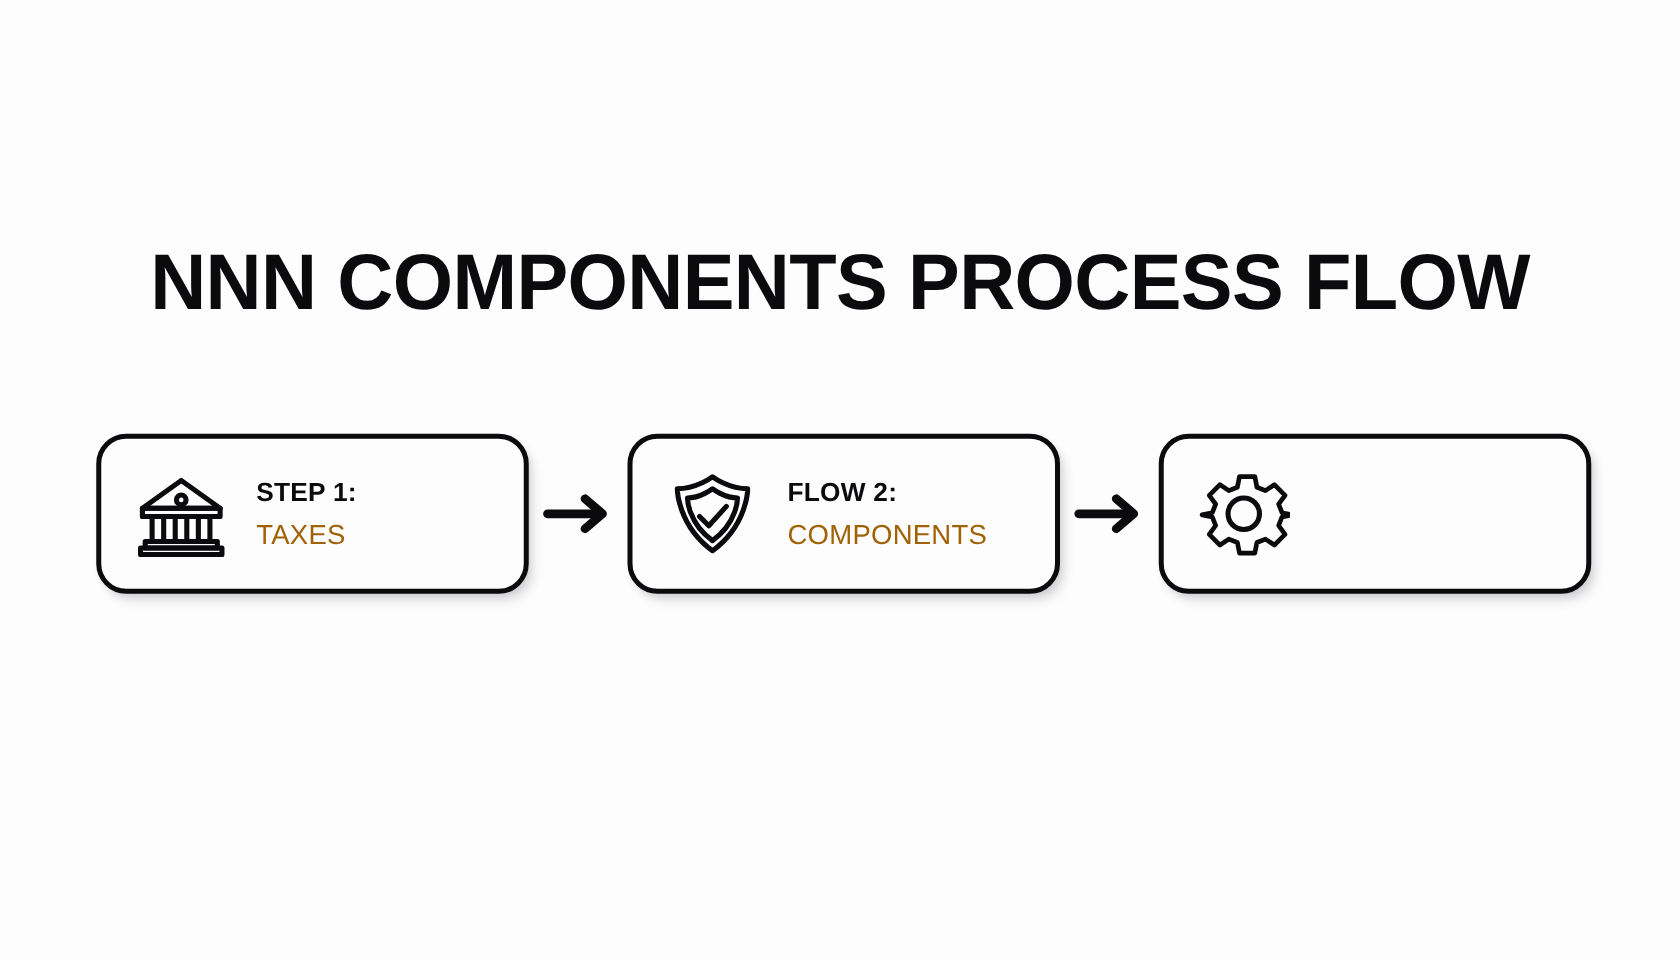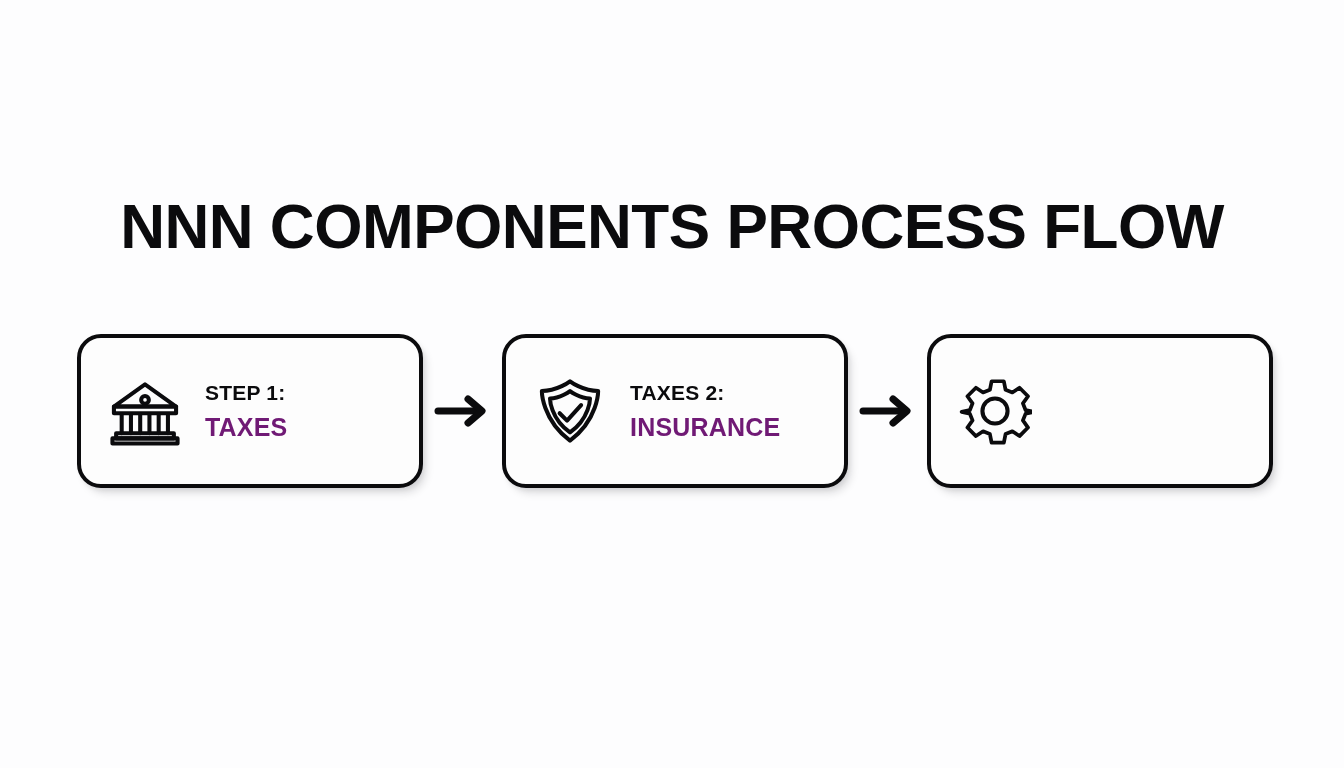--- a/index.html
+++ b/index.html
@@ -49,21 +49,21 @@
     width: 1196px;
     height: 126px;
     display: flex;
     align-items: center;
     justify-content: space-between;
   }
 
   .step-card {
     position: relative;
     width: 346px;
-    height: 154px;
+    height: 128px;
     flex: 0 0 346px;
     background: #fdfdfd;
     border: 4.5px solid #0b0b0d;
     border-radius: 24px;
     display: flex;
     align-items: center;
     padding-left: 26px;
     box-shadow: 5px 7px 9px -2px rgba(15, 15, 20, 0.13),
                 2px 3px 5px -1px rgba(15, 15, 20, 0.08);
   }
@@ -94,24 +94,24 @@
   .step-kicker {
     font-size: 21px;
     font-weight: 800;
     letter-spacing: 0.2px;
     color: #0b0b0d;
     white-space: nowrap;
     margin-bottom: 12px;
   }
 
   .step-label {
-    font-size: 25px;
-    font-weight: 700;
+    font-size: 22px;
+    font-weight: 400;
     letter-spacing: 0.2px;
-    color: #701a75;
+    color: #a16207;
     white-space: nowrap;
   }
 
   
   .step-card.wide .step-label { letter-spacing: -0.1px; }
 
   
   .flow-arrow {
     flex: 0 0 auto;
     width: 62px;
@@ -174,22 +174,22 @@
         <svg viewBox="0 0 100 100" fill="none" stroke="#0b0b0d" stroke-width="5.5" stroke-linejoin="round" stroke-linecap="round">
 
           <path d="M50 10 C50 10 67 23 88 23 C88 23 88 62 50 90 C12 62 12 23 12 23 C33 23 50 10 50 10 Z"></path>
 
           <path d="M50 23 C50 23 63 33 77 33 C77 33 77 60 50 79 C23 60 23 33 23 33 C37 33 50 23 50 23 Z"></path>
 
           <polyline points="36,53 46,63 65,42"></polyline>
         </svg>
       </span>
       <span class="step-text">
-        <span class="step-kicker">TAXES 2:</span>
-        <span class="step-label">INSURANCE</span>
+        <span class="step-kicker">FLOW 2:</span>
+        <span class="step-label">COMPONENTS</span>
       </span>
     </div>
 
     <div class="flow-arrow">
       <svg viewBox="0 0 58 36" fill="none" stroke="#0b0b0d" stroke-width="7" stroke-linecap="round" stroke-linejoin="round">
         <line x1="4" y1="18" x2="44" y2="18"></line>
         <polyline points="34,6 48,18 34,30"></polyline>
       </svg>
     </div>
 

